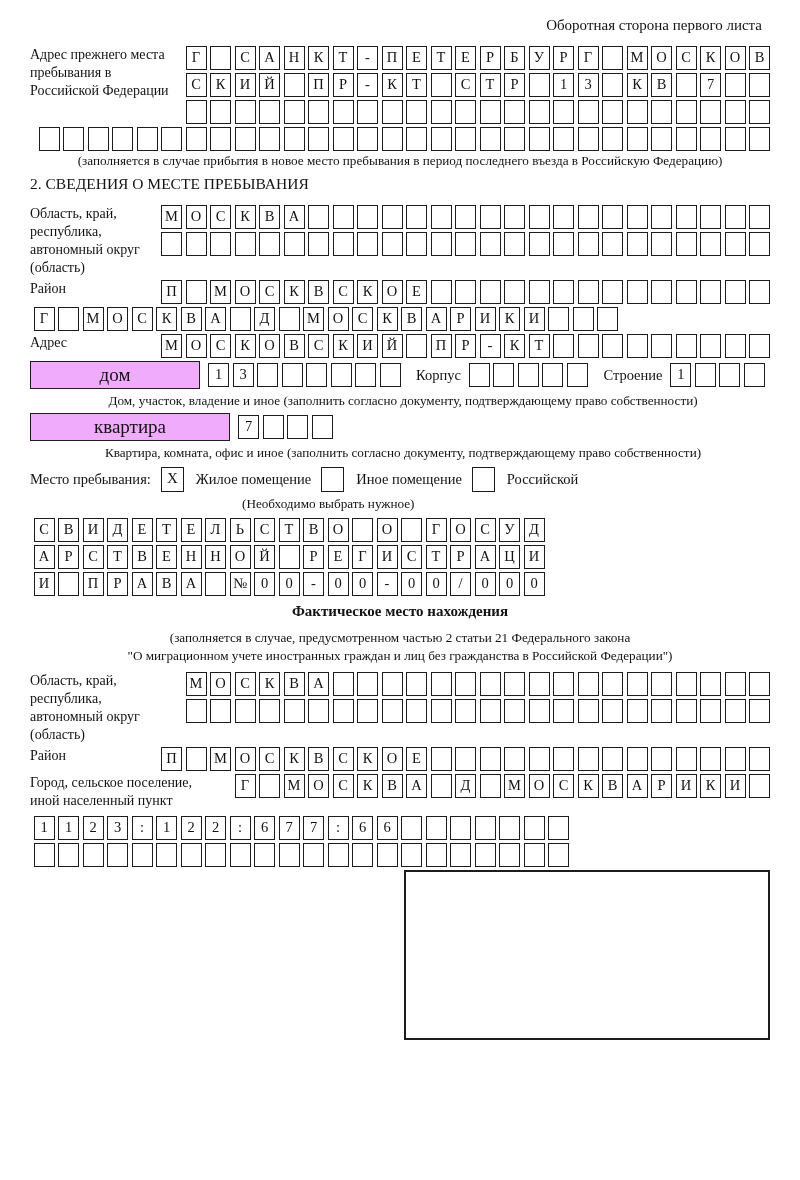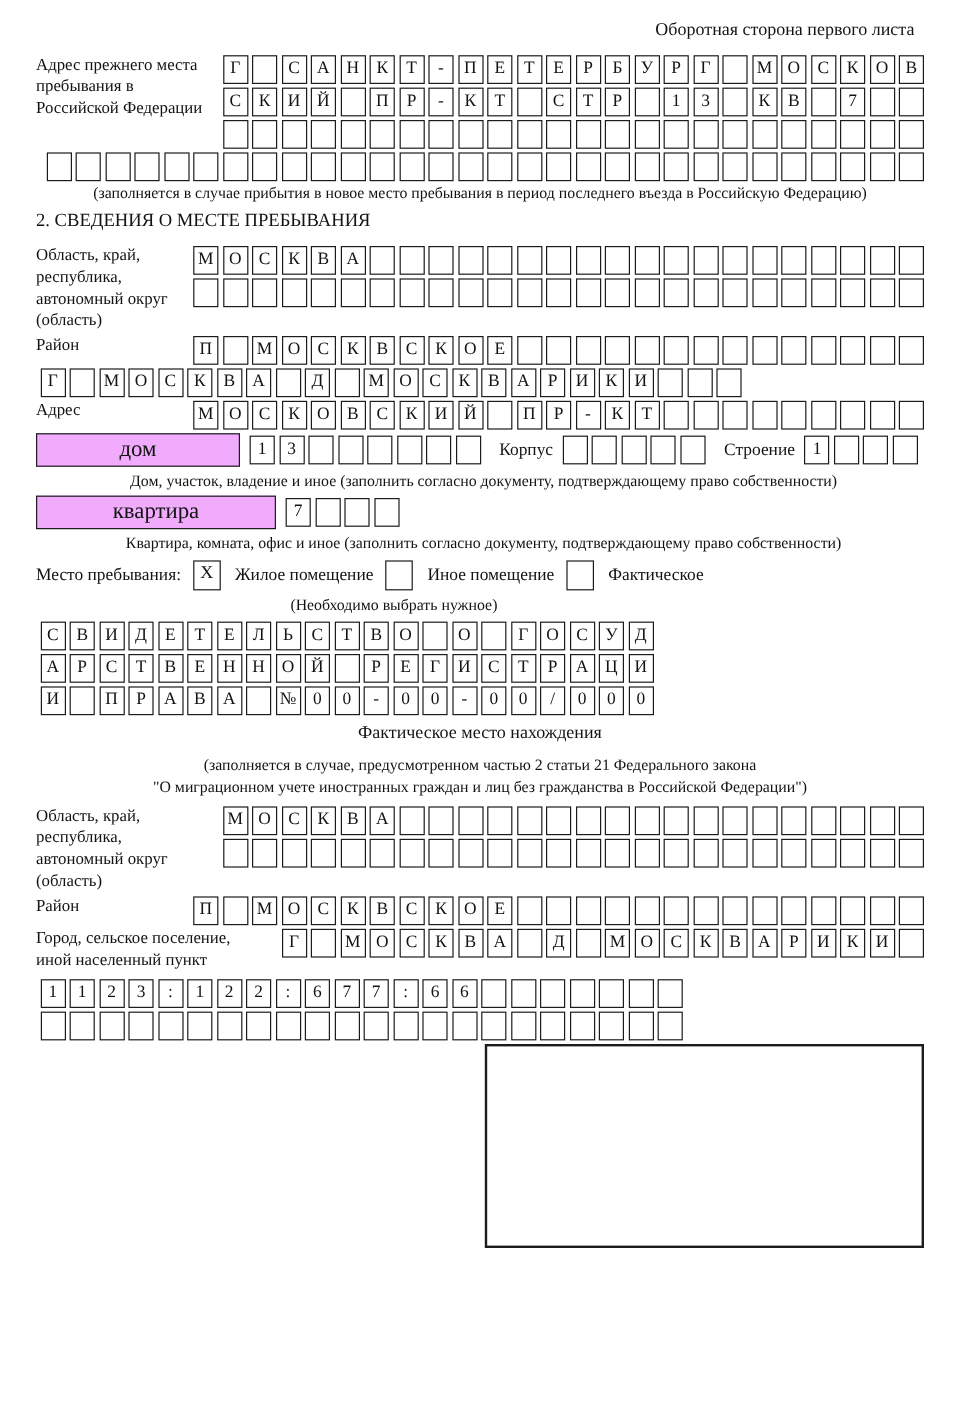--- a/index.html
+++ b/index.html
@@ -18,21 +18,21 @@
   .cell{box-sizing:border-box;flex:0 0 auto;width:21px;height:24px;border:1.6px solid #1c1c1c;
         margin-left:3.5px;font-size:14.5px;line-height:20px;text-align:center;background:#fff;}
   .cells-inline .cell{margin-left:0;margin-right:3.5px;}
 
   .fullrow{display:flex;justify-content:flex-end;margin-bottom:2px;}
 
   .caption{font-size:13.2px;line-height:16px;text-align:center;margin:2px 0 6px 0;}
   .caption-left{font-size:13.2px;line-height:16px;text-align:center;margin:1px 0 4px 6px;}
 
   .h-center{font-weight:normal;font-size:15.5px;line-height:18px;margin:4px 0 12px 0;}
-  .h3{font-weight:normal;text-align:center;font-size:15px;line-height:18px;margin:6px 0 10px 0;}
+  .h3{font-weight:bold;text-align:center;font-size:15px;line-height:18px;margin:6px 0 10px 0;}
 
   .house-row{display:flex;align-items:center;margin:2px 0 4px 0;}
   .namedbox{box-sizing:border-box;border:1.8px solid #1c1c1c;height:28px;display:flex;
             align-items:center;justify-content:center;font-size:19px;background:#f0abfc;}
   .box-dom{width:170px;margin-right:8px;}
   .box-kv{width:200px;margin-right:8px;}
   .inline-label{font-size:14.5px;line-height:26px;margin:0 8px 0 12px;white-space:nowrap;}
 
   .stay-row{display:flex;align-items:center;font-size:14.5px;line-height:25px;margin:6px 0 4px 0;white-space:nowrap;}
   .checkbox{box-sizing:border-box;width:23px;height:25px;border:1.6px solid #1c1c1c;text-align:center;
@@ -369,21 +369,21 @@
   </div>
   <div class="caption-left">Квартира, комната, офис и иное (заполнить согласно документу, подтверждающему право собственности)</div>
 
   <div class="stay-row">
     <span>Место пребывания:</span>
     <span class="checkbox">X</span>
     <span class="stay-opt">Жилое помещение</span>
     <span class="checkbox"></span>
     <span class="stay-opt">Иное помещение</span>
     <span class="checkbox"></span>
-    <span class="stay-opt">Фактическое</span>
+    <span class="stay-opt">Российской</span>
   </div>
   <div class="stay-note">(Необходимо выбрать нужное)</div>
 
   <div class="field">
     <div class="fcells">
       <div class="cellrow">
           <span class="cell">С</span>
           <span class="cell">В</span>
           <span class="cell">И</span>
           <span class="cell">Д</span>

